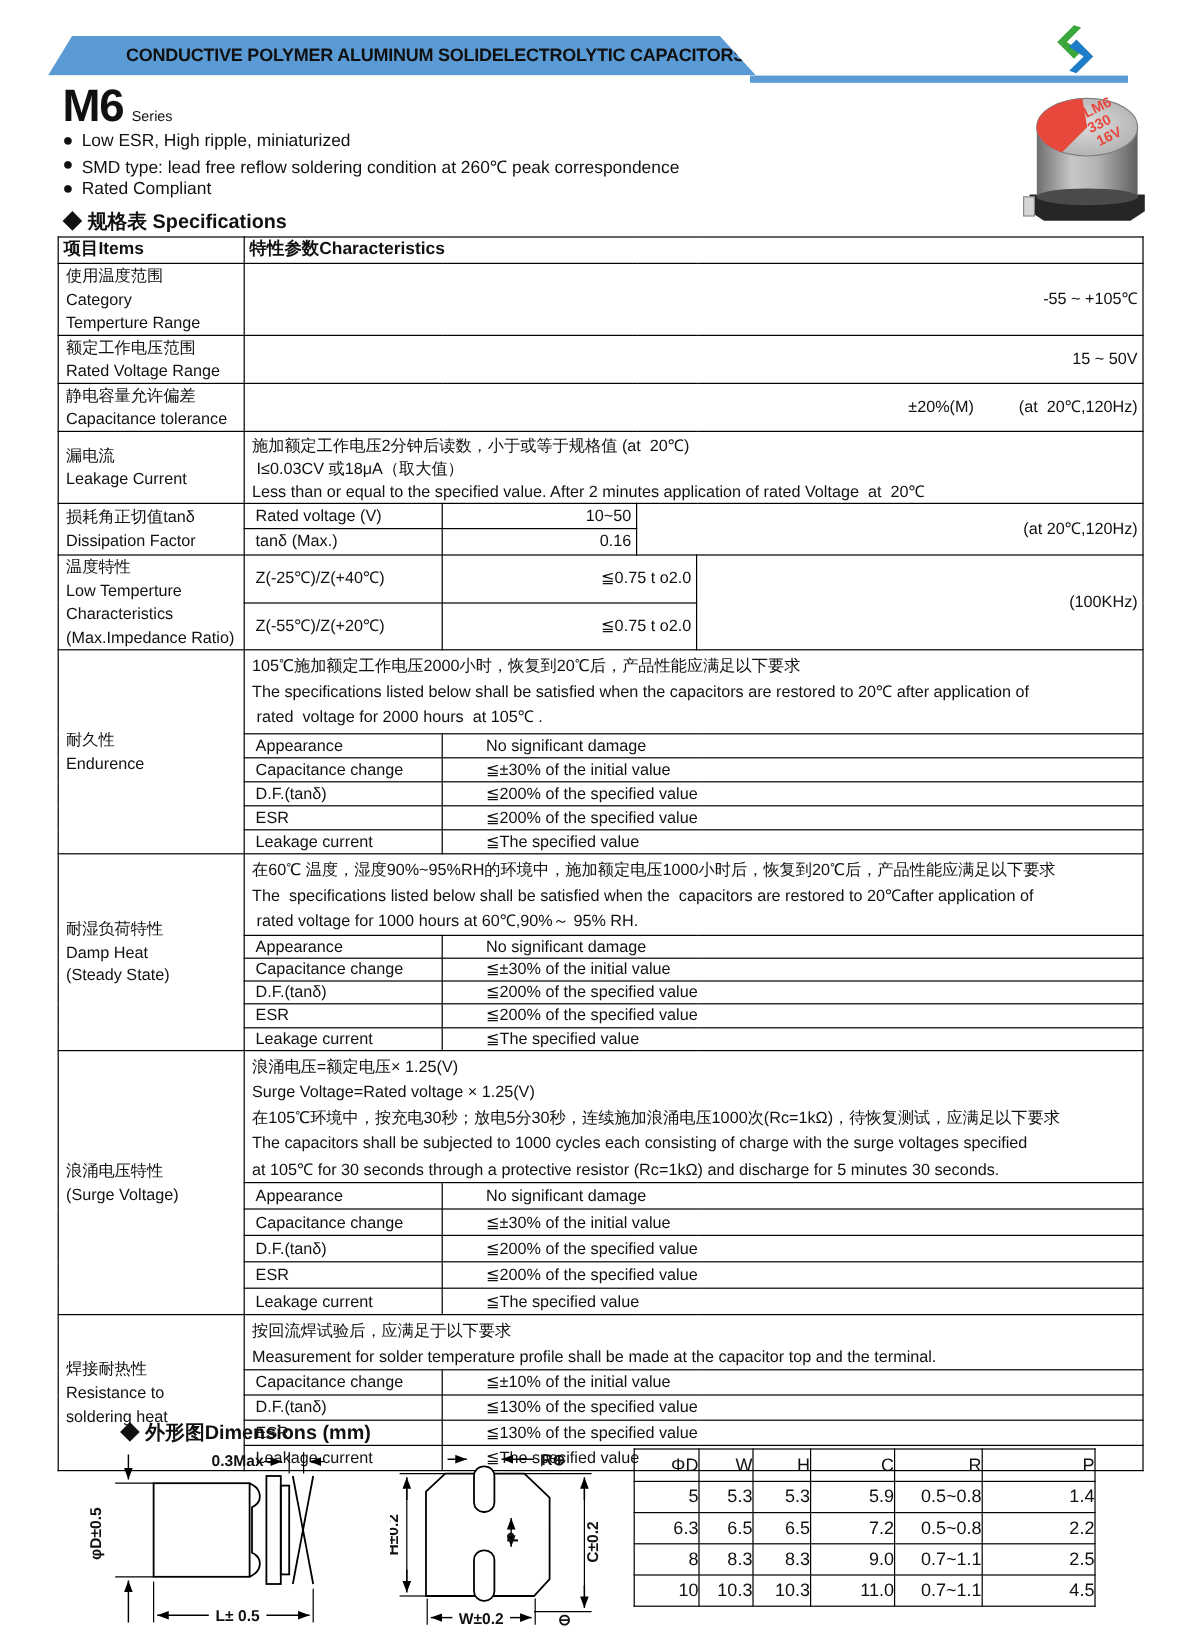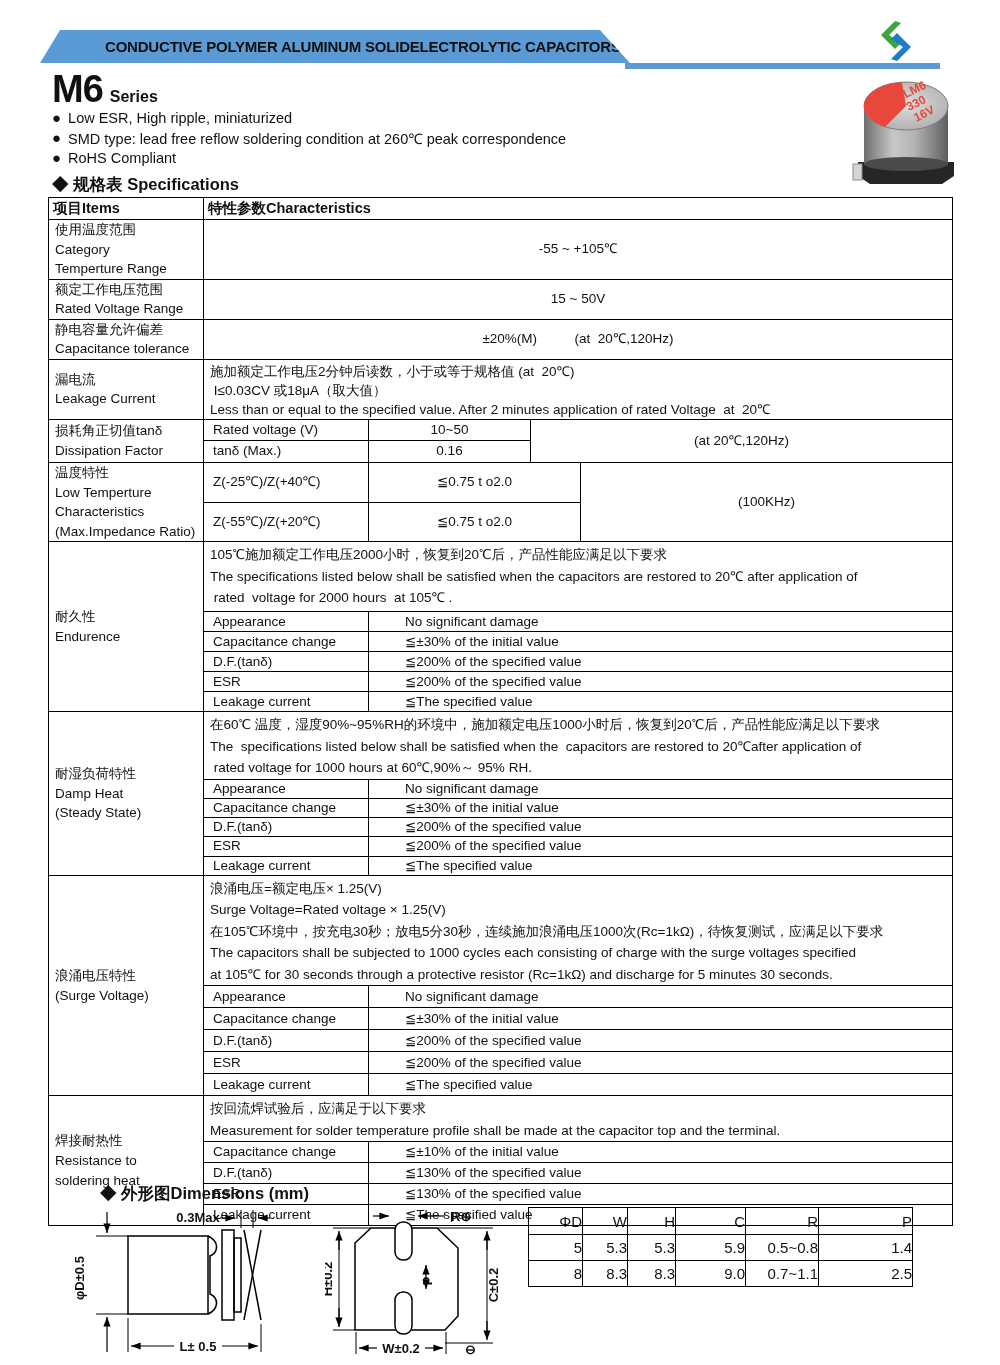--- a/index.html
+++ b/index.html
@@ -8,33 +8,33 @@
   
   .banner{position:absolute;left:40px;top:30px;width:590px;height:33px;background:#5b9bd5;
           clip-path:polygon(3.4% 0,94.9% 0,100% 100%,0 100%);display:flex;align-items:center;}
   .banner-title{margin-left:65px;font-size:15px;font-weight:600;letter-spacing:-0.2px;color:#101010;white-space:nowrap;}
   .banner-line{position:absolute;left:625px;top:63px;width:315px;height:6px;background:#5b9bd5;}
   .logo{position:absolute;left:874px;top:20px;width:44px;height:42px;}
   .cap-photo{position:absolute;left:850px;top:72px;width:112px;height:118px;}
   
   .series{position:absolute;left:52px;top:68px;}
   .series-name{font-size:38px;font-weight:bold;letter-spacing:-1px;}
-  .series-suffix{font-size:16px;font-weight:bold;margin-left:7px;}
+  .series-suffix{font-size:12px;font-weight:normal;margin-left:7px;}
   .features{position:absolute;left:52px;top:108px;}
   .feature{display:flex;align-items:center;height:20px;font-size:14.5px;}
   .bullet{font-size:15px;margin-right:7px;line-height:20px;}
   .sec-heading{position:absolute;left:52px;font-size:16.5px;font-weight:bold;white-space:pre;}
   #spec-heading{top:174px;}
   #dim-heading{top:1183px;margin-left:48px;}
   
   .spec-table{position:absolute;left:48px;top:197px;width:904px;border-collapse:collapse;table-layout:fixed;}
   .spec-table td{border:1.5px solid #000;font-size:13.5px;line-height:1.35;padding:0 4px;overflow:hidden;vertical-align:middle;}
   .spec-table td.th{font-weight:bold;font-size:14.5px;}
   td.itemcol{white-space:pre-line;padding-left:6px;line-height:1.45;}
-  td.center{text-align:center;}
+  td.center{text-align:right;}
   td.intro{white-space:pre-wrap;vertical-align:top;padding:2px 4px 0 6px;line-height:21.5px;}
   td.sublabel{padding-left:9px;}
   td.subval{padding-left:36px;}
   td.prewrap{white-space:pre-wrap;}
   
   .dim-table{position:absolute;left:528px;top:1207px;width:384px;border-collapse:collapse;table-layout:fixed;}
   .dim-table td{border:1.7px solid #000;text-align:right;font-size:15px;height:25px;padding:0;}
   .drawing{position:absolute;}
   #drawL{left:62px;top:1208px;}
   #drawR{left:325px;top:1208px;}
@@ -89,21 +89,21 @@
     <div class="feature">
       <span class="bullet">●</span>
       <span>Low ESR,  High ripple, miniaturized</span>
     </div>
     <div class="feature">
       <span class="bullet">●</span>
       <span>SMD type: lead free reflow soldering condition at 260℃ peak correspondence</span>
     </div>
     <div class="feature">
       <span class="bullet">●</span>
-      <span>RoHS Compliant</span>
+      <span>Rated Compliant</span>
     </div>
   </div>
 
   <div class="sec-heading" id="spec-heading">◆ 规格表 Specifications</div>
 
   <table class="spec-table">
     <colgroup>
         <col style="width:155px">
         <col style="width:165px">
         <col style="width:162px">
@@ -362,23 +362,39 @@
       </tr>
       <tr>
         <td>5</td>
         <td>5.3</td>
         <td>5.3</td>
         <td>5.9</td>
         <td>0.5~0.8</td>
         <td>1.4</td>
       </tr>
       <tr>
+        <td>6.3</td>
+        <td>6.5</td>
+        <td>6.5</td>
+        <td>7.2</td>
+        <td>0.5~0.8</td>
+        <td>2.2</td>
+      </tr>
+      <tr>
         <td>8</td>
         <td>8.3</td>
         <td>8.3</td>
         <td>9.0</td>
         <td>0.7~1.1</td>
         <td>2.5</td>
       </tr>
+      <tr>
+        <td>10</td>
+        <td>10.3</td>
+        <td>10.3</td>
+        <td>11.0</td>
+        <td>0.7~1.1</td>
+        <td>4.5</td>
+      </tr>
     </tbody>
   </table>
 
 </div>
 
 </body></html>

